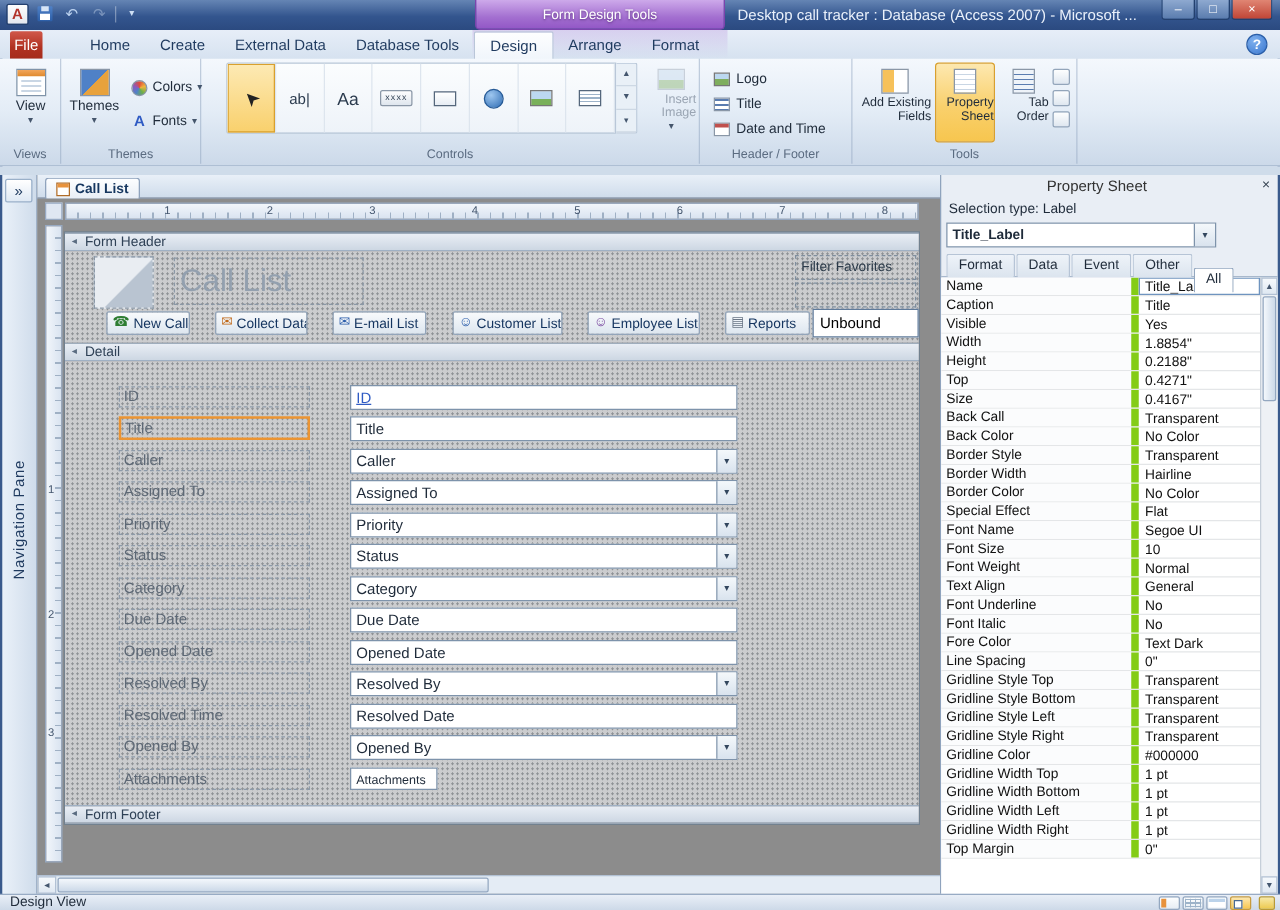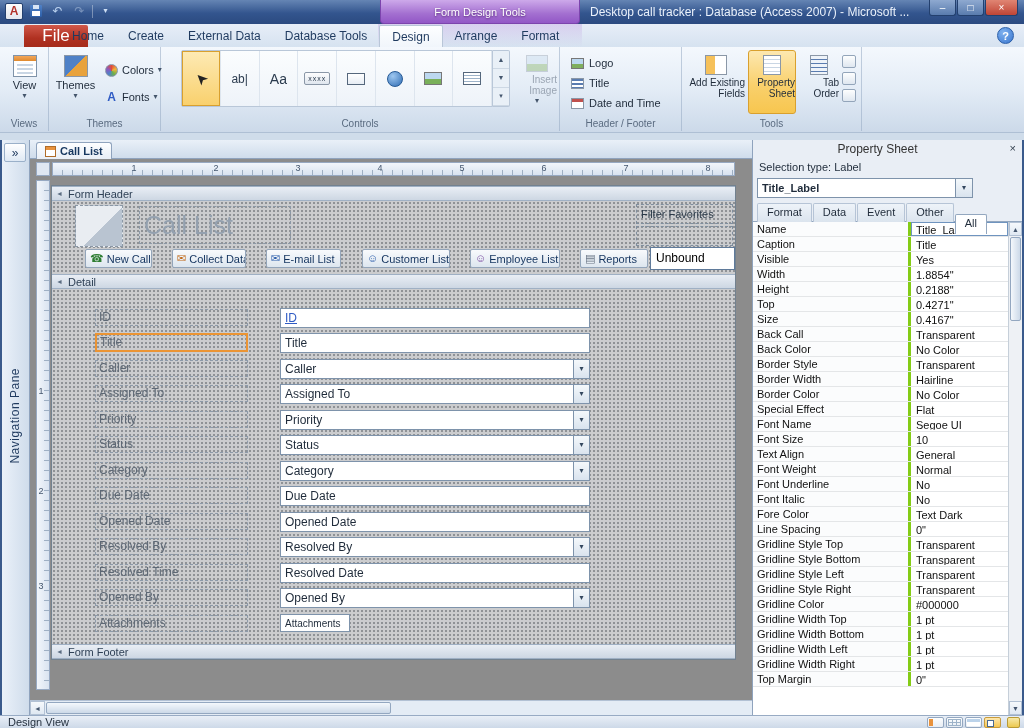--- a/index.html
+++ b/index.html
@@ -25,22 +25,22 @@
   text-shadow:0 1px 2px rgba(60,20,90,.7);border:1px solid #7c44ad;border-top:none}
 .win-title{position:absolute;left:590px;top:0;height:24px;line-height:24px;color:#eaf1fb;font-size:12px;white-space:nowrap;overflow:hidden;max-width:330px}
 .win-btns{position:absolute;right:6px;top:0;display:flex;gap:1px}
 .win-btn{width:27px;height:16px;border:1px solid #23406e;border-top:none;display:flex;align-items:center;justify-content:center;
   font-size:10px;color:#fff;background:linear-gradient(#8ea9d0,#5a7cae);border-radius:0 0 3px 3px}
 .win-btn.close{background:linear-gradient(#e08573,#c04536);width:33px}
 
 
 .tabrow{position:absolute;left:0;top:24px;width:100%;height:23px;background:linear-gradient(#e7eef8,#d6e2f0)}
 .ctx-tint{position:absolute;left:378px;top:0;width:204px;height:23px;background:linear-gradient(rgba(190,158,224,.38),rgba(190,158,224,0))}
-.file-tab{position:absolute;left:24px;top:1px;width:64px;height:22px;background:linear-gradient(#d0584a,#b03121 60%,#a52b1b);
-  color:#fff;font-size:17px;display:flex;align-items:center;justify-content:center;border-radius:2px 2px 0 0}
+.file-tab{position:absolute;left:8px;top:1px;width:26px;height:22px;background:linear-gradient(#d0584a,#b03121 60%,#a52b1b);
+  color:#fff;font-size:12px;display:flex;align-items:center;justify-content:center;border-radius:2px 2px 0 0}
 .rtabs{position:absolute;left:60px;top:1px;height:22px;display:flex}
 .rtab{padding:0 12px;display:flex;align-items:center;font-size:12px;color:#1f3a5f;cursor:default}
 .rtab.f-active{background:linear-gradient(#fdfeff,#f0f5fb);border:1px solid #b9c6d8;border-bottom:none;border-radius:2px 2px 0 0;margin-bottom:-1px}
 .help-btn{position:absolute;right:10px;top:3px;width:17px;height:17px;border-radius:50%;border:1px solid #2a5ea8;
   background:radial-gradient(circle at 35% 30%,#7fb1ef,#3a77cf);color:#fff;font-weight:bold;font-size:11px;display:flex;align-items:center;justify-content:center}
 
 
 .ribbon{position:absolute;left:0;top:47px;width:100%;height:86px;background:linear-gradient(#f4f8fd,#e3ecf6 50%,#d4e0ee 82%,#ccd9e9);border-bottom:1px solid #aebfd4}
 .rgroup{position:absolute;top:0;height:84px;border-right:1px solid rgba(150,170,195,.55)}
 .rgroup-label{position:absolute;left:0;right:0;bottom:2px;text-align:center;font-size:10px;color:#5a6b80}
@@ -162,21 +162,21 @@
 .ps-combo{position:absolute;left:4px;top:38px;width:216px;height:20px;background:#fff;border:1px solid #7e93ab;
   font-size:11px;font-weight:bold;line-height:18px;padding-left:4px}
 .ps-combo-btn{position:absolute;right:0;top:0;bottom:0;width:17px;display:flex;align-items:center;justify-content:center;
   border-left:1px solid #7e93ab;background:linear-gradient(#f4f8fb,#d9e3ee);font-size:8px;color:#33475e}
 .ps-tabs{position:absolute;left:0;top:62px;right:0;height:20px;display:flex;gap:1px;padding-left:4px;border-bottom:1px solid #93a7bf}
 .ps-tab{padding:2px 9px;font-size:11px;color:#1f2b3a;background:linear-gradient(#eef3f9,#dbe4ee);border:1px solid #b6c4d6;
   border-bottom:none;border-radius:2px 2px 0 0;height:19px;margin-top:1px}
 .ps-tab.f-active{background:#fff;border-color:#93a7bf;margin-bottom:-1px;height:20px;margin-top:12px;position:relative;z-index:2}
 .ps-grid{position:absolute;left:0;top:82px;right:14px;bottom:0;background:#fff;overflow:hidden}
 .ps-row{display:flex;height:15px;border-bottom:1px solid #e4e6e8}
-.ps-name{width:158px;padding:1px 4px;font-size:11px;color:#111;border-right:3px solid #84cc16;background:#fbfcfd;white-space:nowrap;overflow:hidden}
+.ps-name{width:158px;padding:1px 4px;font-size:11px;color:#111;border-right:6px solid #84cc16;background:#fbfcfd;white-space:nowrap;overflow:hidden}
 .ps-value{flex:1;padding:1px 4px;font-size:11px;color:#111;border:1px solid transparent;white-space:nowrap;overflow:hidden}
 .f-editing .ps-value{border:1px solid #6f94bf;background:#fff}
 .ps-scroll{position:absolute;right:0;top:82px;bottom:0;width:14px;background:#eef1f5;border-left:1px solid #c6cfd9}
 .ps-thumb{position:absolute;left:1px;right:1px;top:15px;height:84px;background:linear-gradient(90deg,#f4f8fc,#ccd9e8);border:1px solid #93a7c0;border-radius:2px}
 
 
 .statusbar{position:absolute;left:0;bottom:0;width:100%;height:13px;background:linear-gradient(#e9eff7,#cdd9e8);border-top:1px solid #98abc4}
 .sb-text{position:absolute;left:8px;top:0;font-size:11px;line-height:12px;color:#1f2b3a}
 .sb-views{position:absolute;right:4px;top:1px;display:flex;gap:2px;align-items:center}
 .sv-btn{width:17px;height:11px;border:1px solid #93a7c0;background:linear-gradient(#fdfefe,#e7edf4);border-radius:2px;position:relative}
@@ -633,28 +633,28 @@
         <div class="ps-row" data-name="property-row" data-i="13">
           <div class="ps-name" data-name="property-name">Font Name</div>
           <div class="ps-value" data-name="property-value">Segoe UI</div>
         </div>
 
         <div class="ps-row" data-name="property-row" data-i="14">
           <div class="ps-name" data-name="property-name">Font Size</div>
           <div class="ps-value" data-name="property-value">10</div>
         </div>
 
+        <div class="ps-row" data-name="property-row" data-i="16">
+          <div class="ps-name" data-name="property-name">Font Weight</div>
+          <div class="ps-value" data-name="property-value">Normal</div>
+        </div>
+
         <div class="ps-row" data-name="property-row" data-i="15">
           <div class="ps-name" data-name="property-name">Text Align</div>
           <div class="ps-value" data-name="property-value">General</div>
-        </div>
-
-        <div class="ps-row" data-name="property-row" data-i="16">
-          <div class="ps-name" data-name="property-name">Font Weight</div>
-          <div class="ps-value" data-name="property-value">Normal</div>
         </div>
 
         <div class="ps-row" data-name="property-row" data-i="17">
           <div class="ps-name" data-name="property-name">Font Underline</div>
           <div class="ps-value" data-name="property-value">No</div>
         </div>
 
         <div class="ps-row" data-name="property-row" data-i="18">
           <div class="ps-name" data-name="property-name">Font Italic</div>
           <div class="ps-value" data-name="property-value">No</div>

